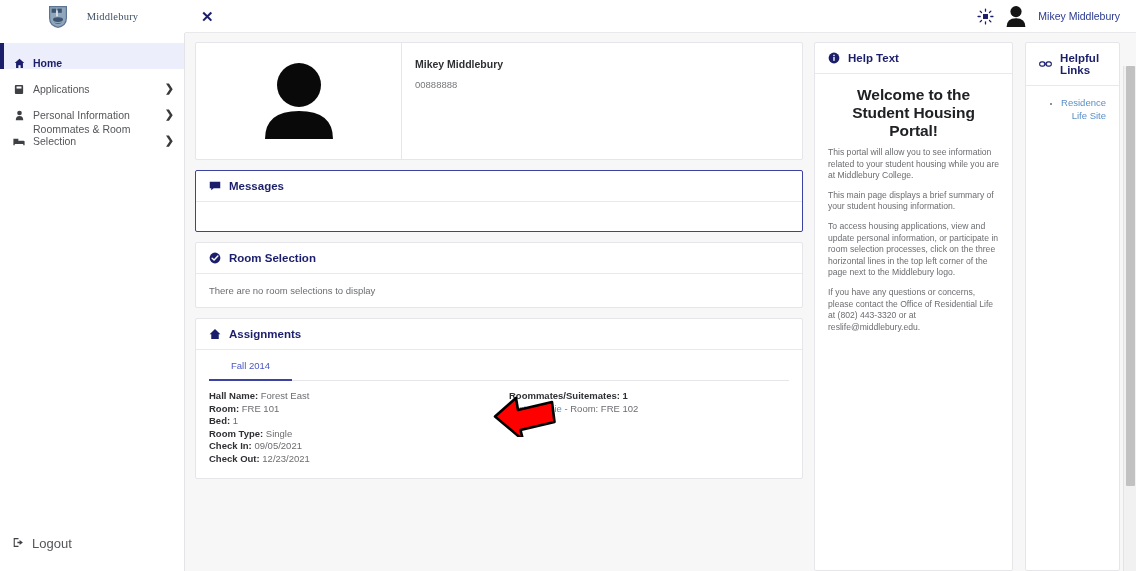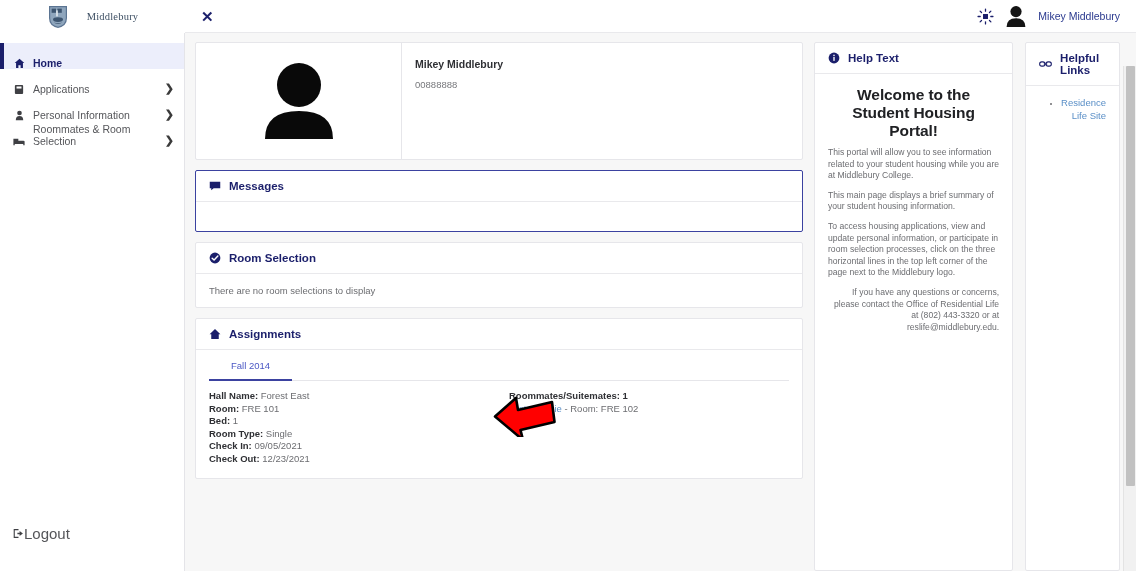--- a/index.html
+++ b/index.html
@@ -52,22 +52,22 @@
   .nav-item.active {
     background: #eceefb; color: #1b1f6b; font-weight: bold;
   }
   .nav-item.active::before {
     content: ""; position: absolute; left: 0; top: 0; bottom: 0;
     width: 4px; background: #1b1f6b;
   }
   .nav-item.active .ico svg { fill: #1b1f6b; }
   .nav-spacer { flex: 1; }
   .logout-item {
-    display: flex; align-items: flex-start; 
-    height: 26px; padding: 0 10px 0 13px; font-size: 15px; color: #55565a;
+    display: flex; align-items: flex-end; gap: 8px;
+    height: 26px; padding: 0 10px 0 13px; font-size: 13px; color: #55565a;
     cursor: pointer; margin-bottom: 20px;
   }
 
   
   .content {
     flex: 1; min-width: 0; background: #f7f7f7; display: flex; gap: 11px;
     padding: 9px 16px 0 10px; overflow: hidden; position: relative;
   }
   .col-main { flex: 1 1 auto; min-width: 0; display: flex; flex-direction: column; gap: 10px; }
   .col-side { width: 306px; flex: 0 0 306px; display: flex; flex-direction: row; gap: 12px; }
@@ -106,21 +106,21 @@
   .kv { font-size: 9.5px; line-height: 12.6px; color: #6c6d71; }
   .kv b { color: #2f3034; }
   .rm-head { font-size: 9.5px; font-weight: bold; color: #2f3034; line-height: 12.6px; }
   .rm-line { font-size: 9.5px; color: #6c6d71; line-height: 12.6px; }
   .rm-link { color: #5a8fc7; cursor: pointer; }
 
   
   .help-body { padding: 12px 13px 14px 13px; }
   .help-title { font-size: 15.5px; font-weight: bold; color: #202124; margin-bottom: 7px; letter-spacing: -.1px; text-align: center; }
   .help-p { font-size: 8.6px; line-height: 11.6px; color: #6c6d71; margin-bottom: 8px; }
-  .help-p:last-child { margin-bottom: 0; text-align: right; }
+  .help-p:last-child { margin-bottom: 0; }
 
   .links-body { padding: 10px 13px 14px 13px; }
   .links-list { margin: 0; padding-left: 22px; }
   .links-list li { font-size: 9.5px; color: #5a8fc7; line-height: 13px; text-align: right; }
   .links-list li::marker { color: #6c6d71; font-size: 8px; }
   .link-a { color: #5a8fc7; cursor: pointer; }
 
   
   .scrollbar {
     position: absolute; right: 0; top: 33px; width: 13px; bottom: 0;

